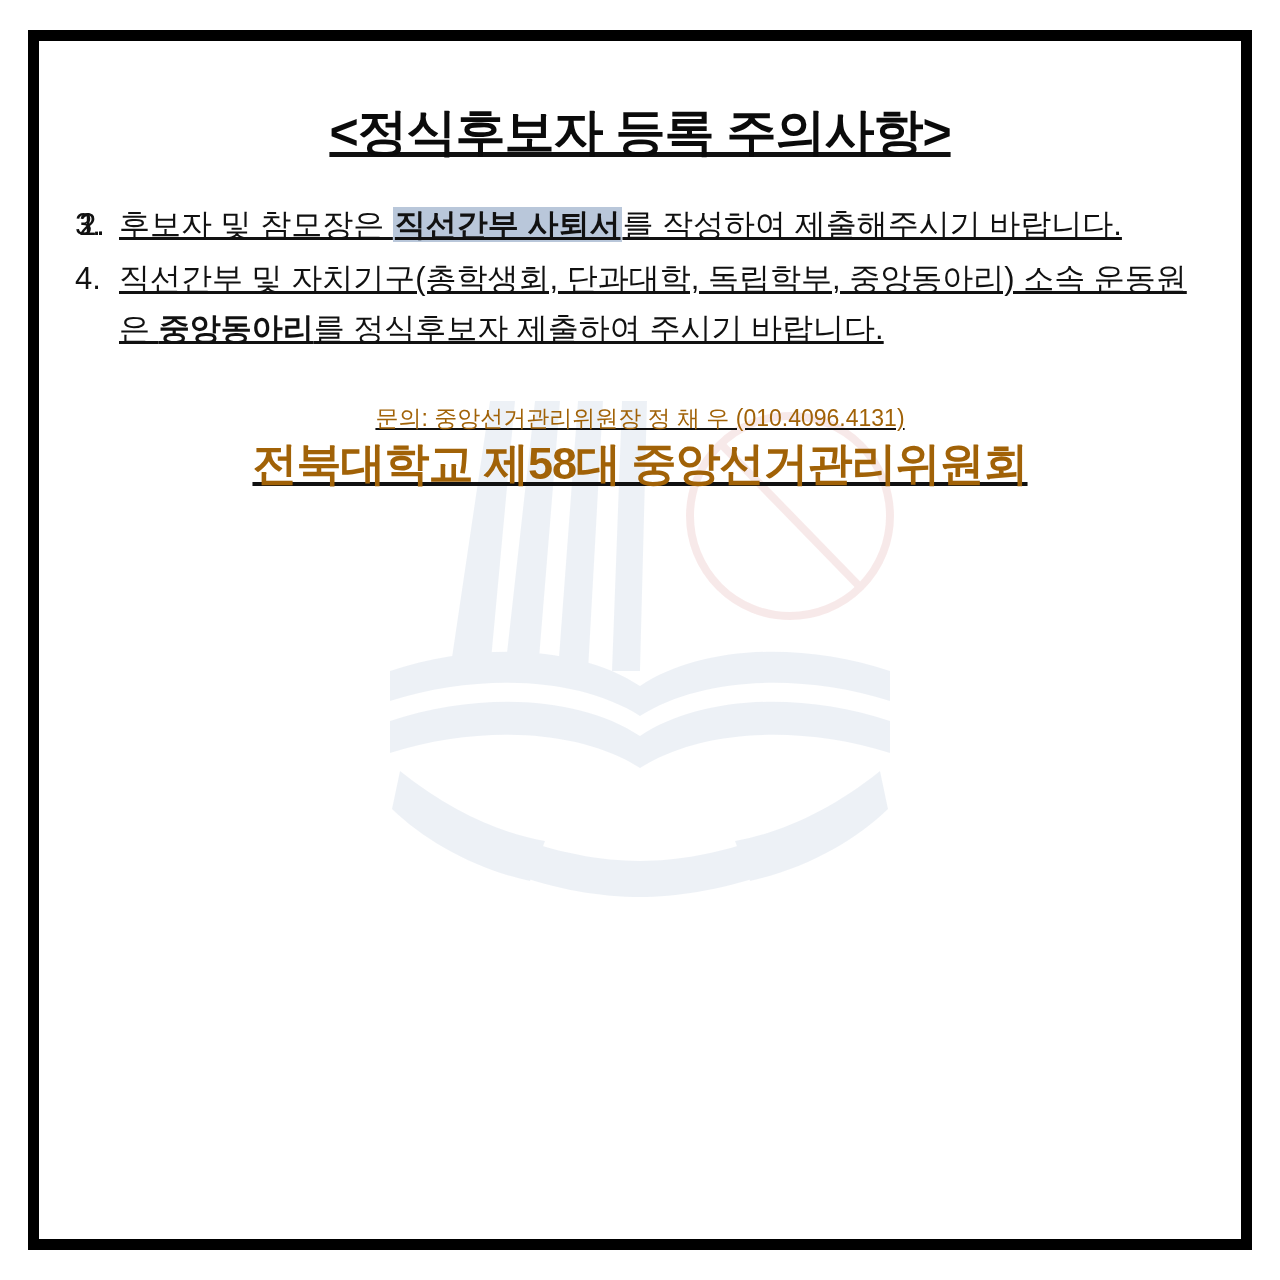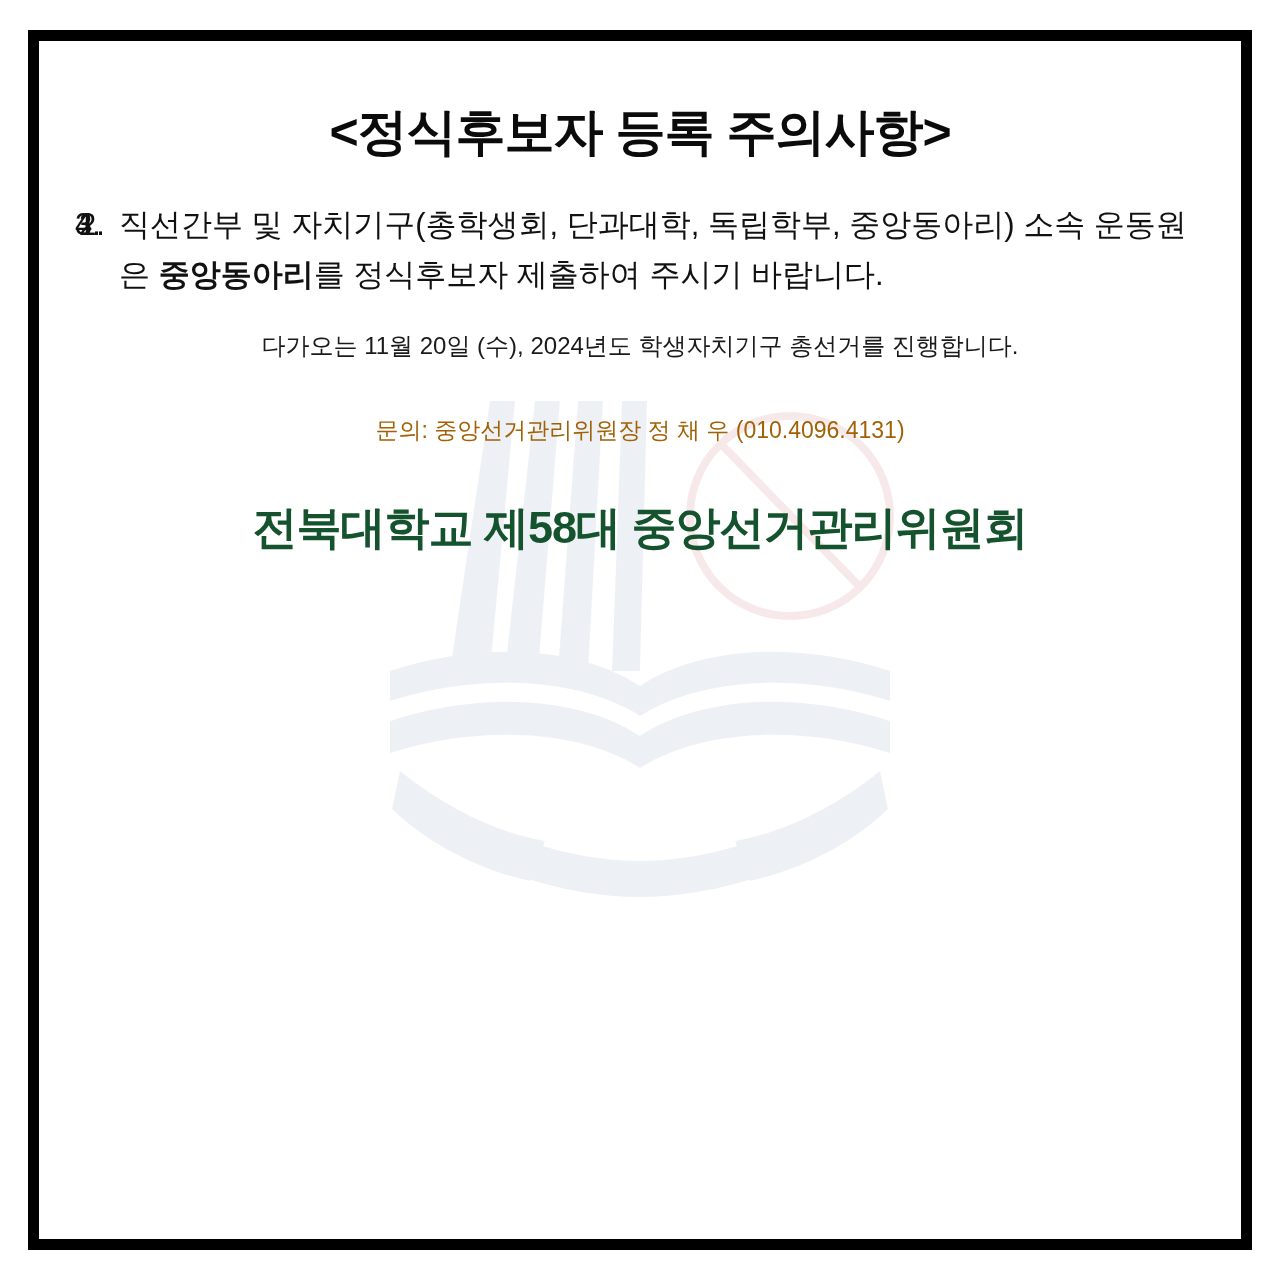--- a/index.html
+++ b/index.html
@@ -25,20 +25,21 @@
   }
 
   .frame {
     position: relative;
     width: 100%;
     height: 100%;
     border: 11px solid #000000;
     box-sizing: border-box;
     background: #ffffff;
     overflow: hidden;
+    text-decoration: underline;
   }
 
   
   .watermark {
     position: absolute;
     left: 50%;
     top: 300px;
     transform: translateX(-50%);
     width: 620px;
     height: 560px;
@@ -109,26 +110,25 @@
     line-height: 1.7;
     color: #1a1a1a;
   }
   .contact {
     margin-top: 48px;
     text-align: center;
     font-size: 23px;
     color: #a16207;
   }
   .org {
-    margin-top: 52px;
     text-align: center;
     font-size: 45px;
     font-weight: bold;
     letter-spacing: -1px;
-    color: #14532d;
+    color: #a16207;
   }
 </style>
 </head>
 <body>
 
 <div id="poster">
   <div class="frame">
 
     <div class="watermark">
       <svg viewBox="0 0 620 560" xmlns="http://www.w3.org/2000/svg" aria-hidden="true">
@@ -164,31 +164,31 @@
         <li>
           <span class="num">1.</span>
         </li>
 
         <li>
           <span class="num">2.</span>
         </li>
 
         <li class="tight">
           <span class="num">3.</span>
+          <span><span>후보자 및 참모장은 </span><span class="hl-blue">직선간부 사퇴서</span><span>를 작성하여 제출해주시기 바랍니다.</span></span>
         </li>
 
         <li class="tight">
           <span class="num">4.</span>
           <span><span>직선간부 및 자치기구(총학생회, 단과대학, 독립학부, 중앙동아리) 소속 운동원은 </span><span class="b">중앙동아리</span><span>를 정식후보자 제출하여 주시기 바랍니다.</span></span>
         </li>
 
       </ol>
 
       <div class="closing">
-        <div>다가오는 11월 20일 (수), 2024년도 학생자치기구 총선거를 진행합니다.</div>
       </div>
 
       <div class="contact">문의: 중앙선거관리위원장 정 채 우 (010.4096.4131)</div>
 
       <div class="org">전북대학교 제58대 중앙선거관리위원회</div>
 
     </div>
   </div>
 </div>
 

